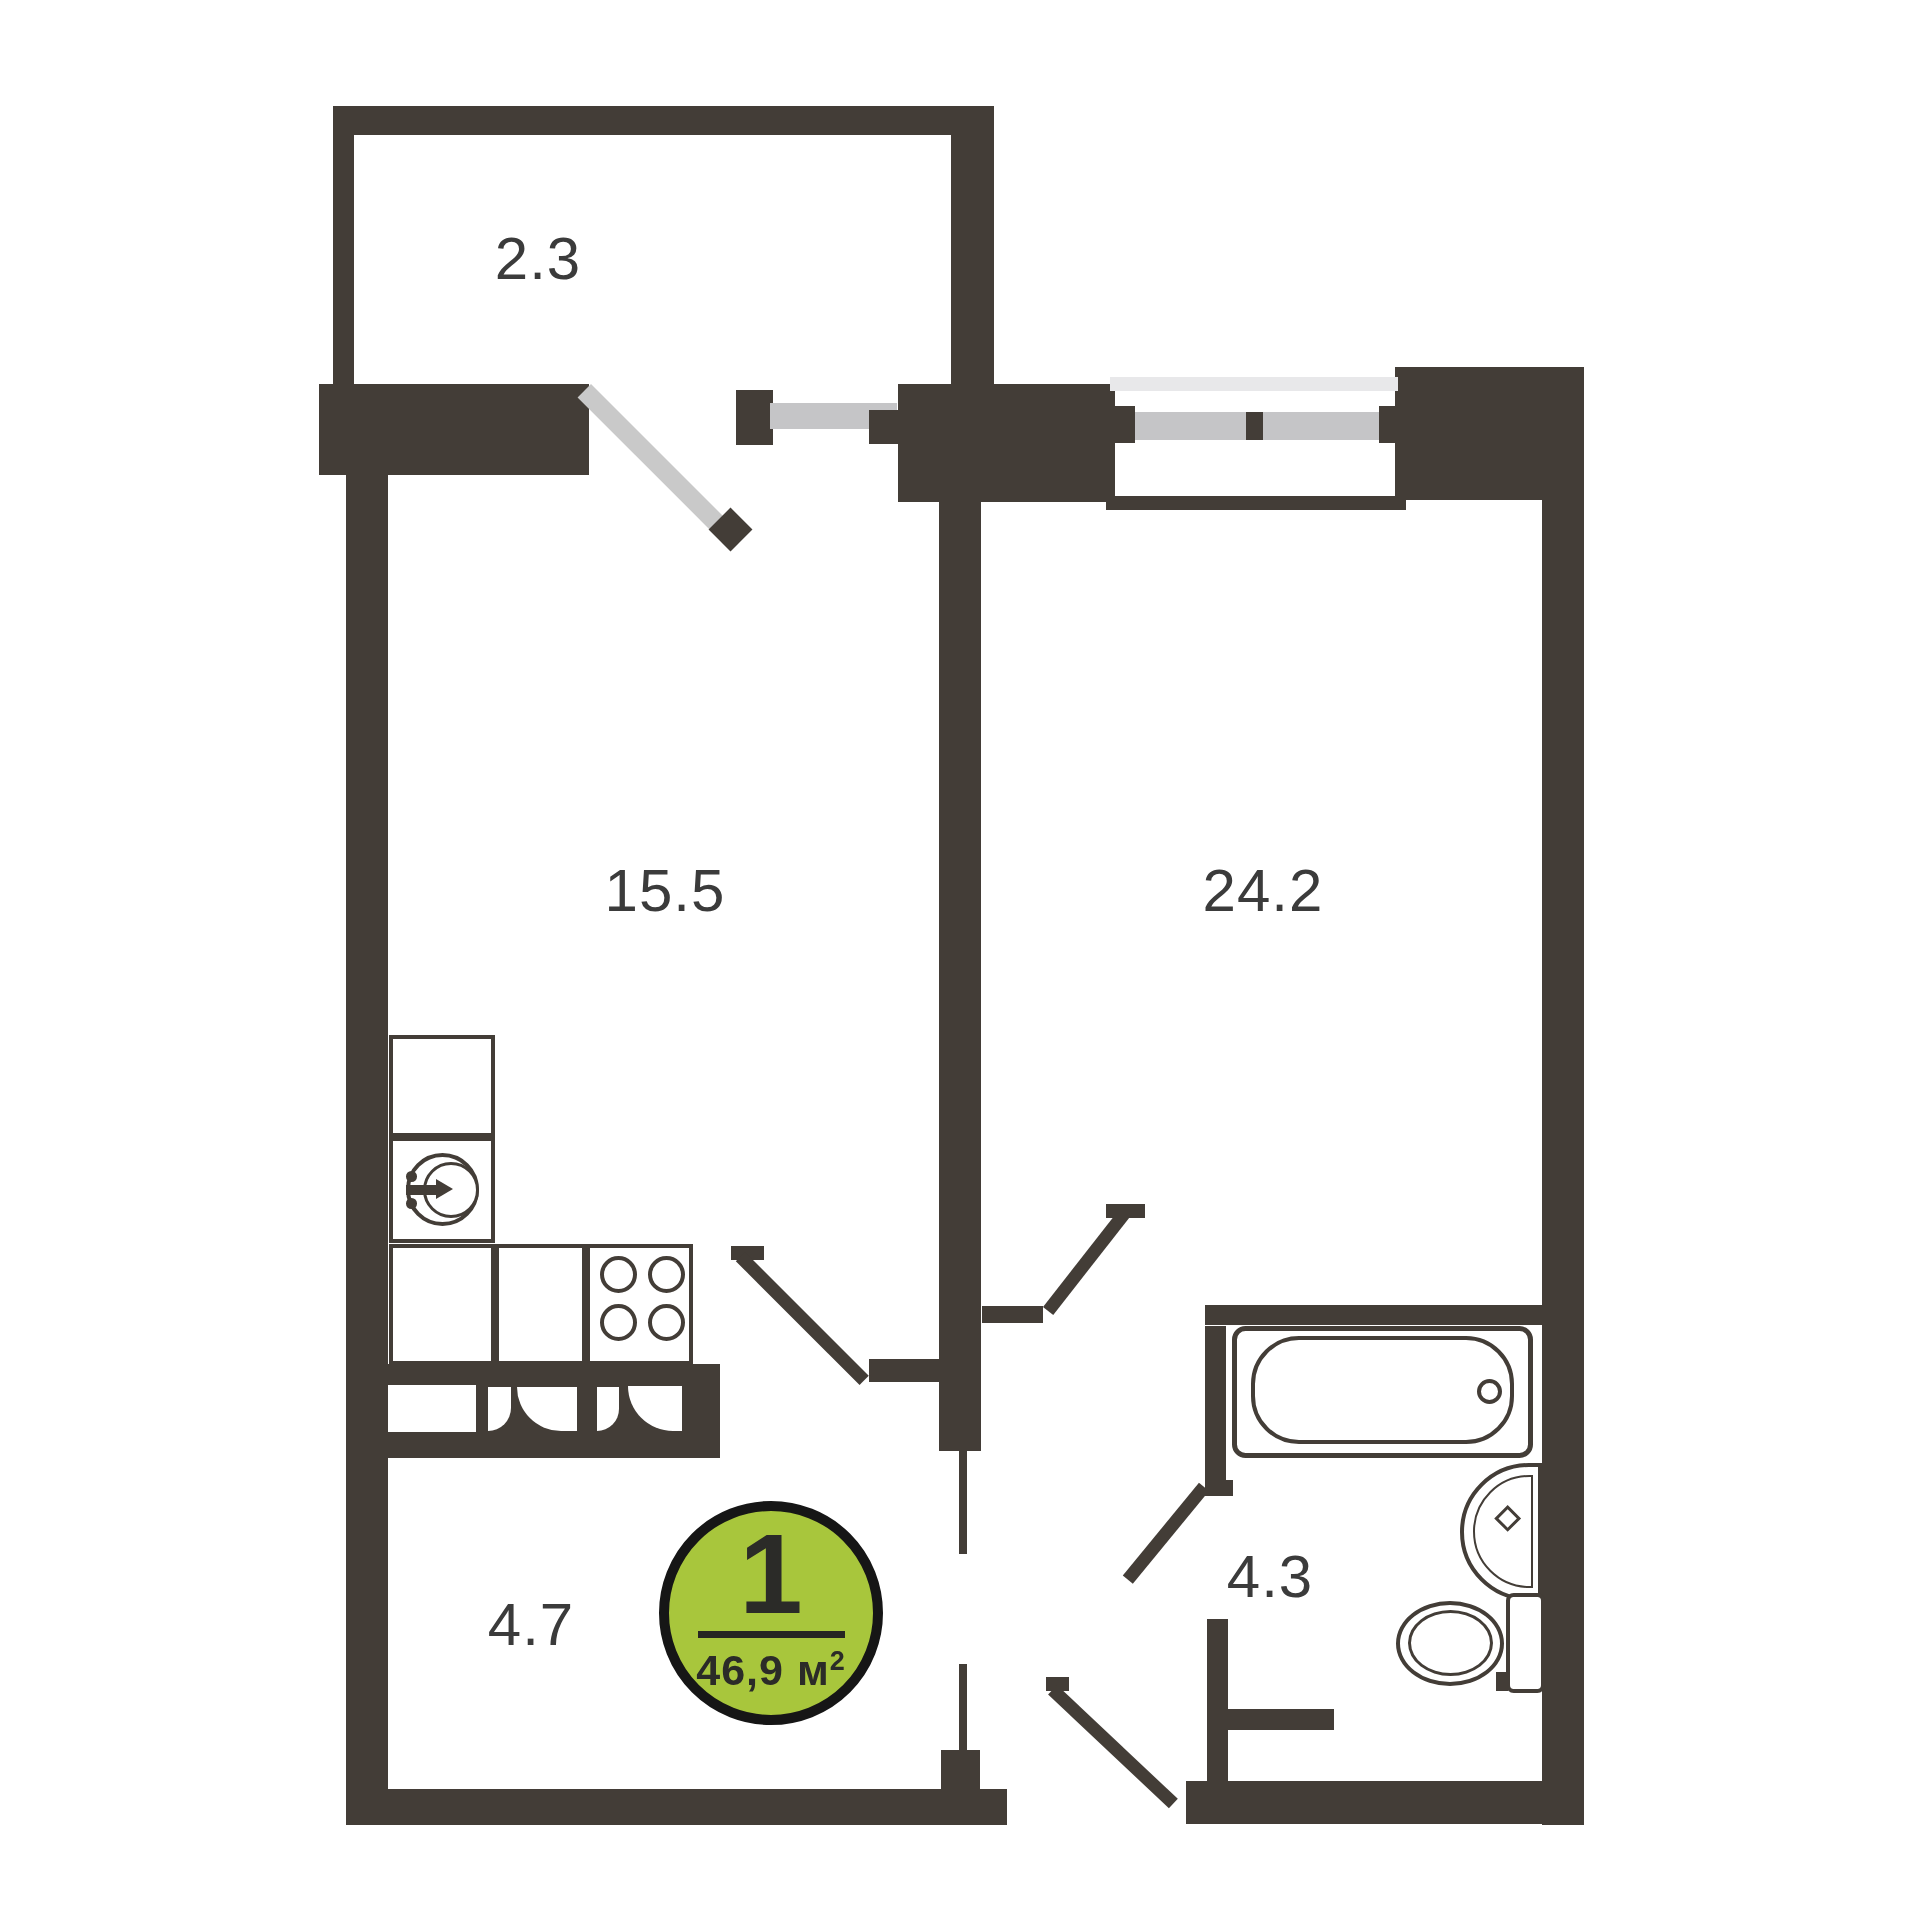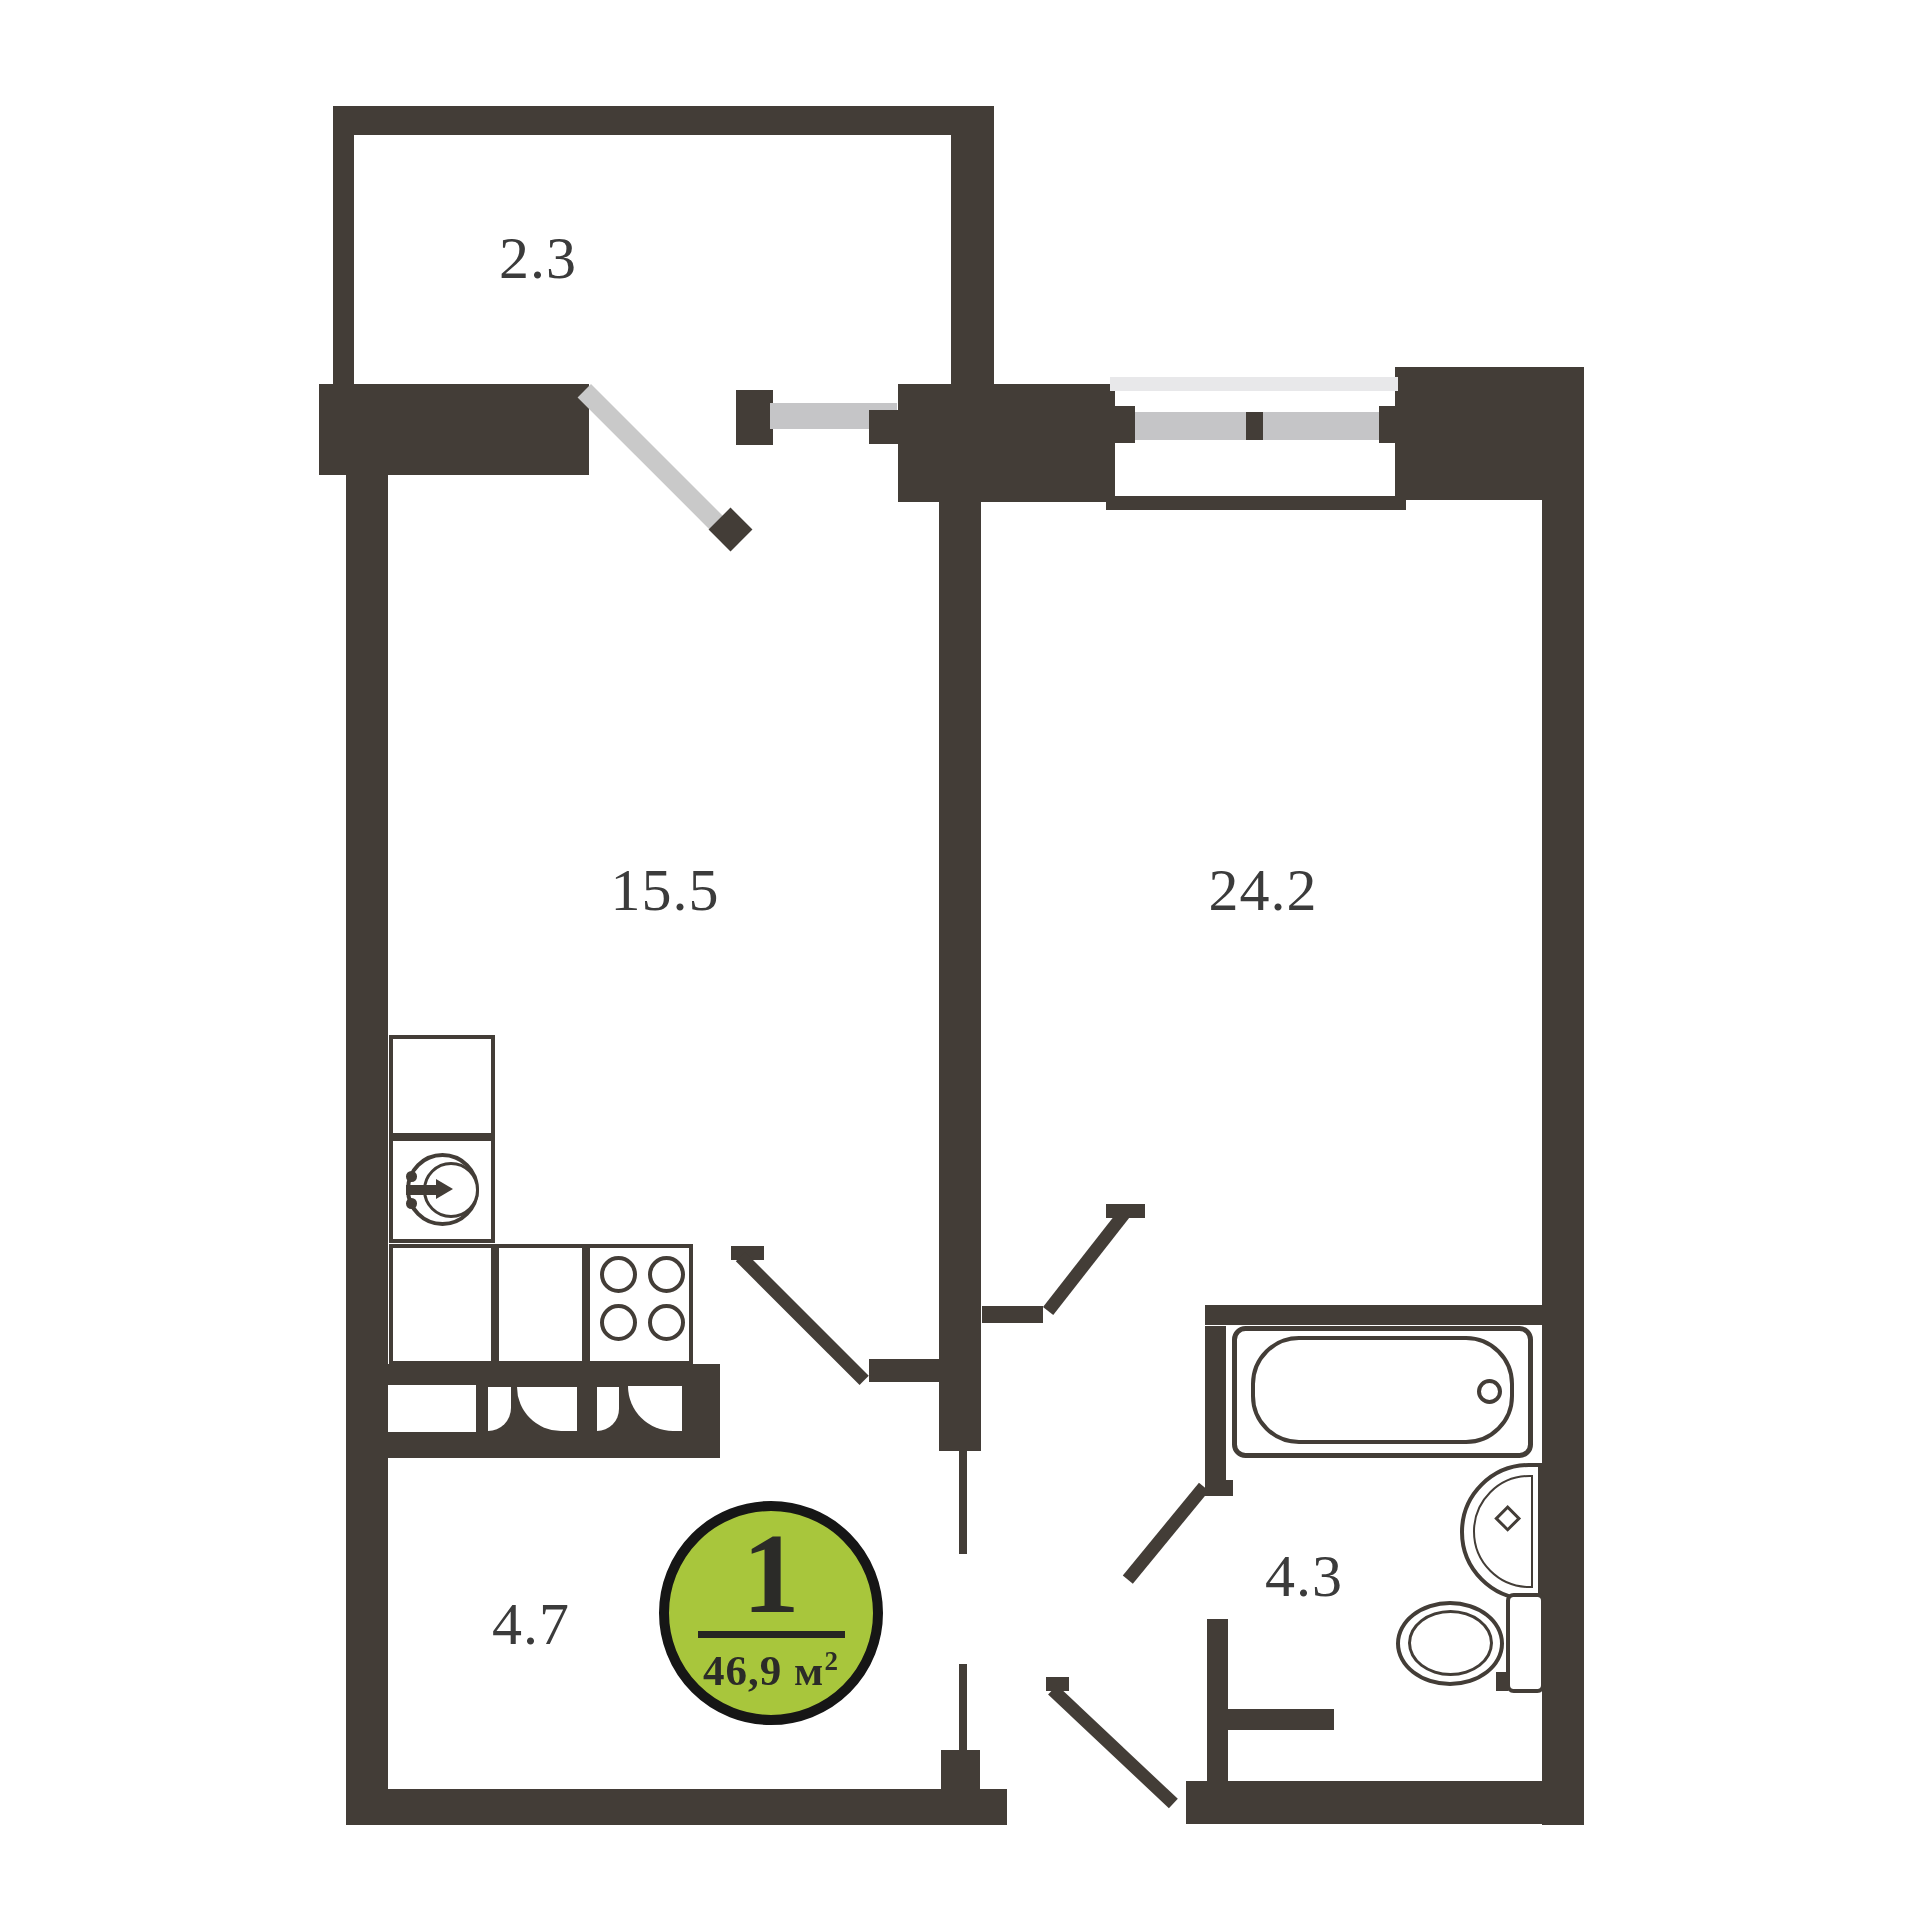--- a/index.html
+++ b/index.html
@@ -1,17 +1,17 @@
 <!DOCTYPE html>
 <html><head>
 <meta charset="utf-8">
 <style>
   html,body{margin:0;padding:0;background:#ffffff;}
   #stage{position:relative;width:1931px;height:1931px;background:#ffffff;overflow:hidden;
-         font-family:Liberation Serif, serif;}
+         font-family:Liberation Sans, sans-serif;}
   .wall{position:absolute;background:#433d37;}
   .thin{position:absolute;background:#433d37;}
   .win-light{position:absolute;background:#e8e8ea;}
   .win-mid{position:absolute;background:#c5c5c7;}
   .leaf-gray{position:absolute;background:#c9c9c9;transform-origin:left top;}
   .leaf-dark{position:absolute;background:#433d37;transform-origin:left top;}
   .fixture{position:absolute;background:#ffffff;border:4.8px solid #433d37;box-sizing:border-box;}
   .room-label{position:absolute;transform:translate(-50%,-50%);color:#3b3b3b;
               font-size:60px;font-weight:500;letter-spacing:1px;white-space:nowrap;}
   .circle{border-radius:50%;}
@@ -112,21 +112,21 @@
   <div style="position:absolute;left:388px;top:1385px;width:88px;height:47px;background:#fff;"></div>
   <div style="position:absolute;left:488px;top:1387px;width:23px;height:44px;background:#fff;border-bottom-right-radius:23px;"></div>
   <div style="position:absolute;left:517px;top:1387px;width:60px;height:44px;background:#fff;border-bottom-left-radius:53px;"></div>
   <div style="position:absolute;left:597px;top:1387px;width:22px;height:44px;background:#fff;border-bottom-right-radius:23px;"></div>
   <div style="position:absolute;left:628px;top:1386px;width:54px;height:45px;background:#fff;border-bottom-left-radius:53px;"></div>
 
   <div class="room-label" style="left:538px;top:258px;">2.3</div>
   <div class="room-label" style="left:645px;top:890px;margin-left:20px;">15.5</div>
   <div class="room-label" style="left:1263px;top:890px;">24.2</div>
   <div class="room-label" style="left:531px;top:1624px;">4.7</div>
-  <div class="room-label" style="left:1304px;top:1576px;">4.3</div>
+  <div class="room-label" style="left:1270px;top:1576px;">4.3</div>
 
   <div id="badge" style="background: rgb(168, 198, 60); border-color: rgb(22, 22, 22);">
     <div class="num">1</div>
     <div class="rule"></div>
     <div class="area"><span>46,9 м</span><sup>2</sup></div>
   </div>
 
 </div>
 
 

